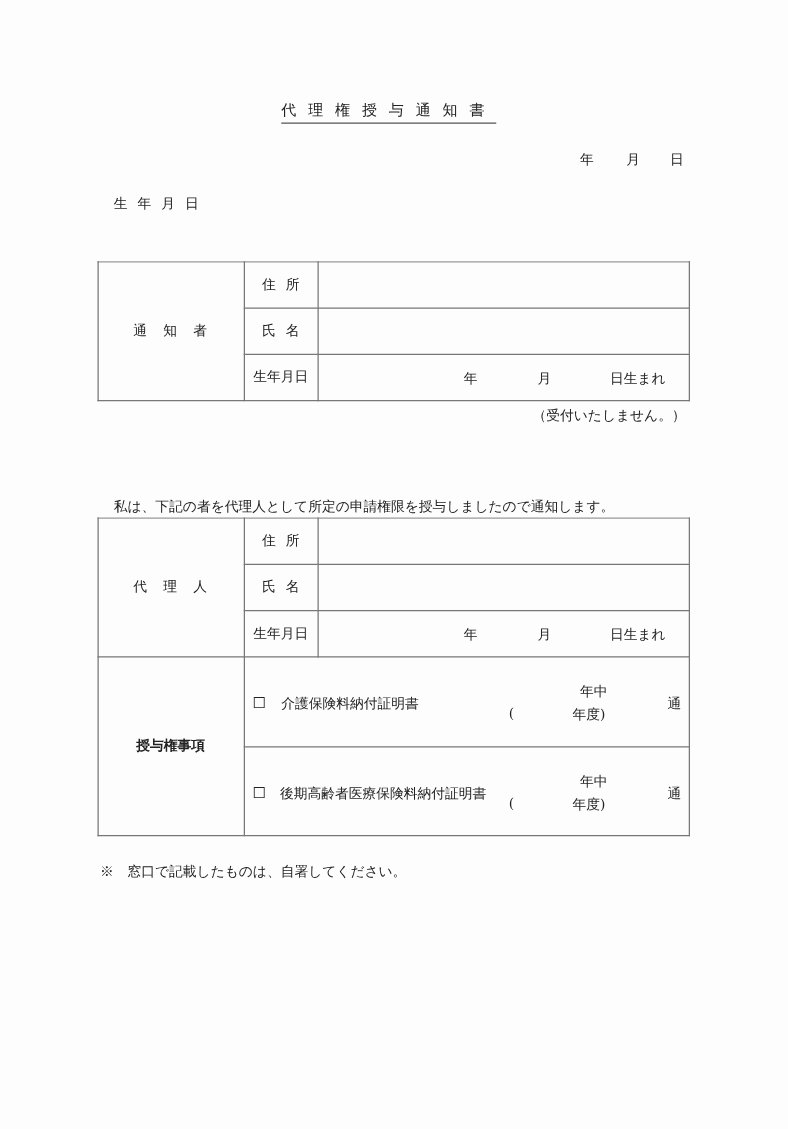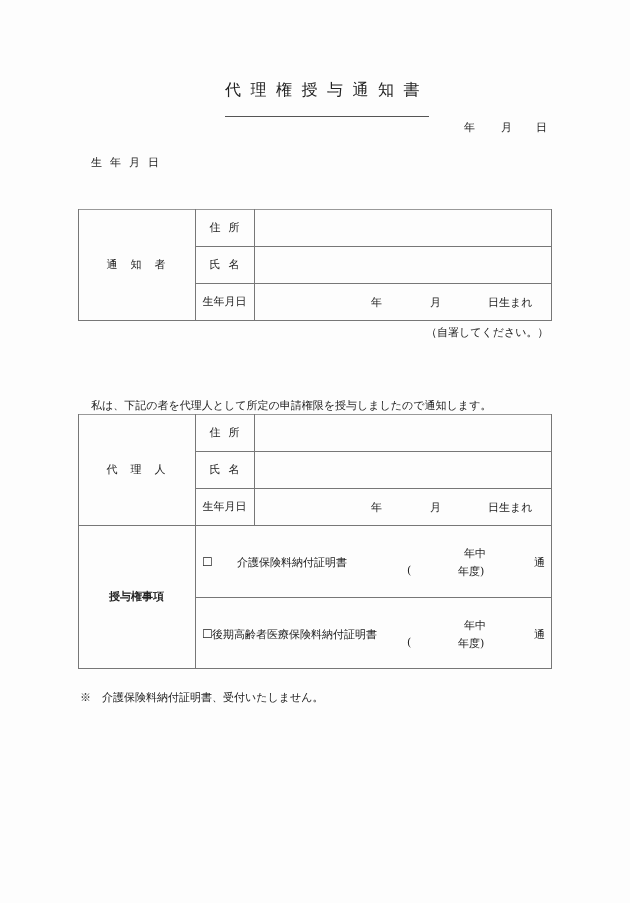--- a/index.html
+++ b/index.html
@@ -1,19 +1,19 @@
 <!DOCTYPE html>
 <html><head>
 <meta charset="utf-8">
 <style>
   html, body { margin:0; padding:0; background:#fdfdfd; }
   body { width:630px; height:903px; position:relative; overflow:hidden;
          font-family:"DejaVu Serif","Liberation Serif",serif; color:#222; font-size:11px; }
   .abs { position:absolute; white-space:nowrap; }
-  .title { left:225px; top:80px; font-size:16px; letter-spacing:9.5px; border-bottom:1.5px solid #555; padding-bottom:15px; }
+  .title { left:225px; top:80px; font-size:12px; letter-spacing:9.5px; border-bottom:1.5px solid #555; padding-bottom:1px; }
   .vline { position:absolute; background:#777; width:1px; }
   .hline { position:absolute; background:#777; height:1px; }
   .cell { position:absolute; display:flex; align-items:center; justify-content:center;text-align:center; }
   .spaced { letter-spacing:8px; }
   .spaced3 { letter-spacing:13px; }
 </style>
 </head>
 <body>
 
 <div class="abs title">代理権授与通知書</div>
@@ -45,21 +45,21 @@
   <div class="cell" style="left:255px;top:247px;width:296px;height:36px;"></div>
 
   <div class="cell" style="left:195px;top:283px;width:59px;height:37px;">生年月日</div>
   <div style="position:absolute;left:255px;top:284px;width:296px;height:36px;">
     <span class="abs" style="left:116px;top:11px;">年</span>
     <span class="abs" style="left:175px;top:11px;">月</span>
     <span class="abs" style="left:233px;top:11px;">日生まれ</span>
   </div>
 </div>
 
-<div class="abs" style="left:426px;top:325px;">（自署してください。）</div>
+<div class="abs" style="left:426px;top:325px;">（受付いたしません。）</div>
 
 <div class="abs" style="left:91px;top:398px;">私は、下記の者を代理人として所定の申請権限を授与しましたので通知します。</div>
 
 <div>
   <div class="hline" style="left:78px;top:414px;width:474px;background:#999;"></div>
   <div class="hline" style="left:195px;top:451px;width:357px;"></div>
   <div class="hline" style="left:195px;top:488px;width:357px;"></div>
   <div class="hline" style="left:78px;top:525px;width:474px;"></div>
   <div class="hline" style="left:195px;top:597px;width:357px;"></div>
   <div class="hline" style="left:78px;top:668px;width:474px;"></div>
@@ -80,30 +80,30 @@
   <div style="position:absolute;left:255px;top:489px;width:296px;height:36px;">
     <span class="abs" style="left:116px;top:11px;">年</span>
     <span class="abs" style="left:175px;top:11px;">月</span>
     <span class="abs" style="left:233px;top:11px;">日生まれ</span>
   </div>
 
   <div class="cell" style="left:78px;top:525px;width:117px;height:143px;font-weight:bold;">授与権事項</div>
 
   <div style="position:absolute;left:196px;top:526px;width:355px;height:71px;">
     <span class="abs" style="left:6px;top:29px;font-size:12px;">☐</span>
-    <span class="abs" style="left:29px;top:29px;margin-left:12px;">介護保険料納付証明書</span>
+    <span class="abs" style="left:29px;top:29px;">介護保険料納付証明書</span>
     <span class="abs" style="left:211px;top:38px;">(</span>
     <span class="abs" style="left:268px;top:20px;">年中</span>
     <span class="abs" style="left:262px;top:38px;">年度)</span>
     <span class="abs" style="left:338px;top:29px;">通</span>
   </div>
 
   <div style="position:absolute;left:196px;top:598px;width:355px;height:70px;">
     <span class="abs" style="left:6px;top:29px;font-size:12px;">☐</span>
-    <span class="abs" style="left:16px;top:29px;font-family:Liberation Serif, serif;">後期高齢者医療保険料納付証明書</span>
+    <span class="abs" style="left:28px;top:29px;font-family:Liberation Serif, serif;">後期高齢者医療保険料納付証明書</span>
     <span class="abs" style="left:211px;top:38px;">(</span>
     <span class="abs" style="left:268px;top:20px;">年中</span>
     <span class="abs" style="left:262px;top:38px;">年度)</span>
     <span class="abs" style="left:338px;top:29px;">通</span>
   </div>
 </div>
 
-<div class="abs" style="left:80px;top:690px;">※　介護保険料納付証明書、受付いたしません。</div>
+<div class="abs" style="left:80px;top:690px;">※　窓口で記載したものは、自署してください。</div>
 
 </body></html>

